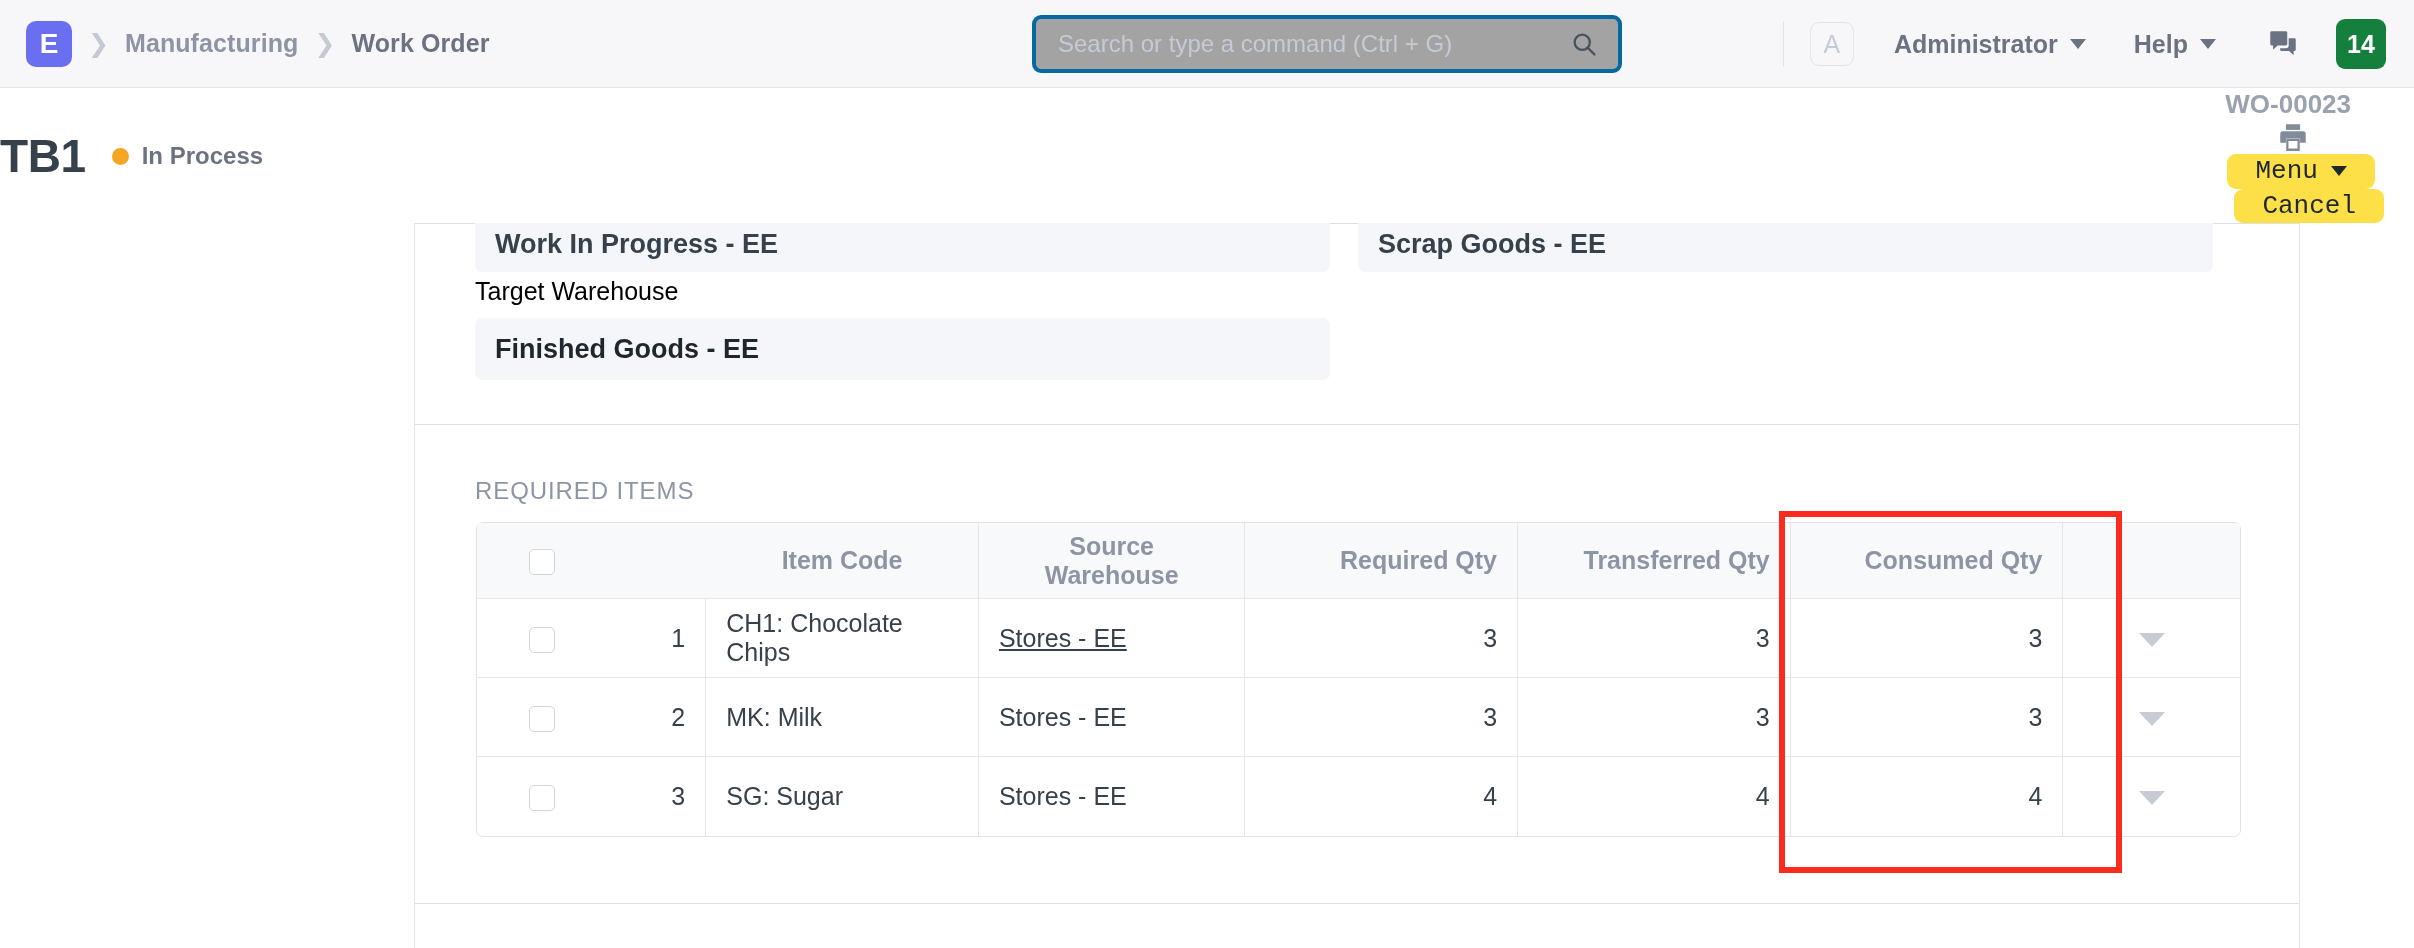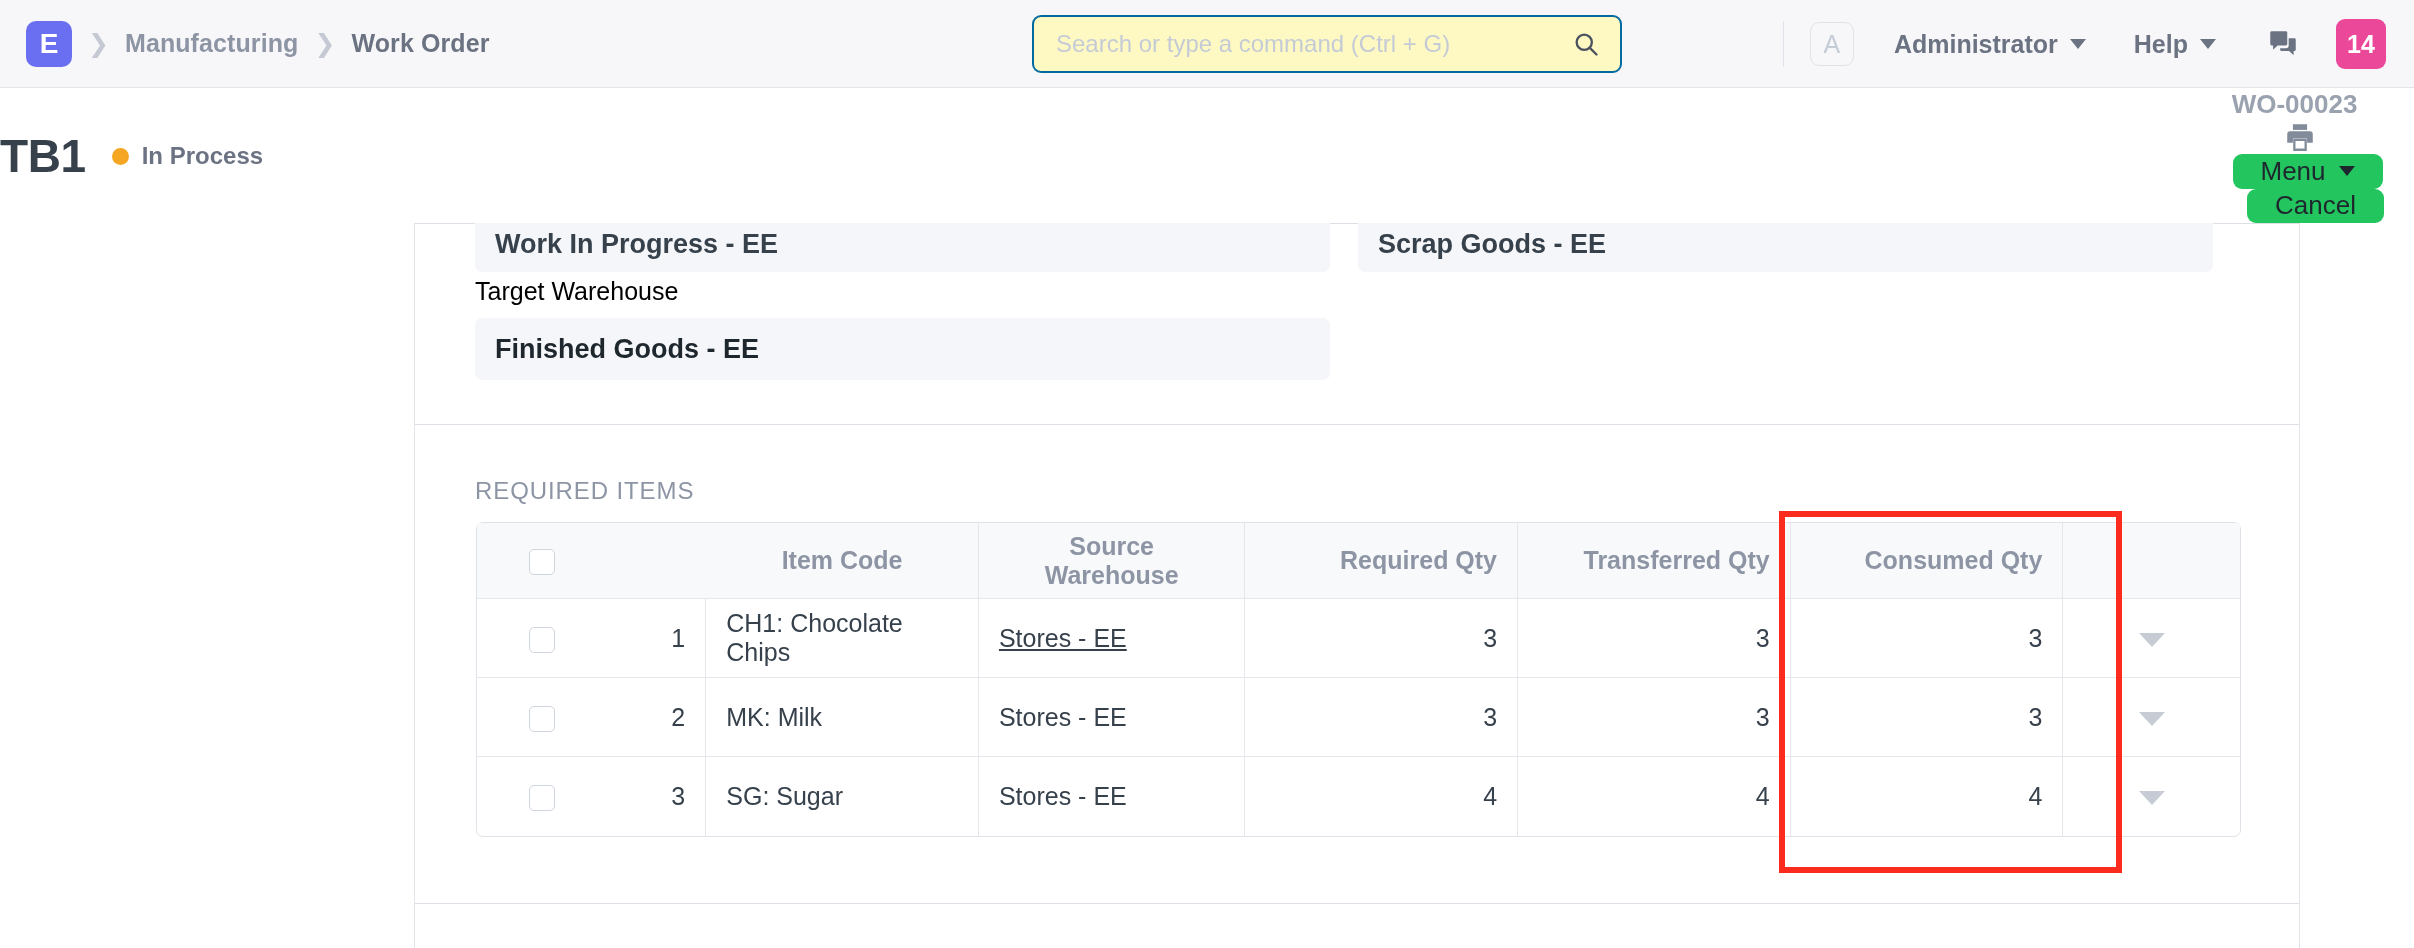--- a/index.html
+++ b/index.html
@@ -35,22 +35,22 @@
   }
   .crumb {
     font-size: 25px; font-weight: 700; color: #8d95a5;
     letter-spacing: .1px;
   }
   .crumb.current { color: #6b7383; }
 
   .nav-search {
     position: absolute; left: 1032px; top: 15px;
     width: 590px; height: 58px;
-    background: #fef9c3;
-    border: 2px solid #0369a1;
+    background: #a3a3a3;
+    border: 4px solid #0369a1;
     border-radius: 9px;
     display: flex; align-items: center;
   }
   .nav-search input {
     flex: 1; height: 100%;
     border: none; outline: none; background: transparent;
     font-family: "Liberation Sans", sans-serif;
     font-size: 24px; color: #36414c;
     padding: 0 18px 0 22px;
   }
@@ -78,21 +78,21 @@
   }
   .caret {
     width: 0; height: 0;
     border-left: 8px solid transparent; border-right: 8px solid transparent;
     border-top: 10px solid #6b7383;
   }
   .caret.dark { border-top-color: #1f272e; }
   .chat-ico { padding: 0 26px; display: flex; align-items: center; cursor: pointer; }
   .notif-badge {
     width: 50px; height: 50px; border-radius: 9px;
-    background: #ec4899; color: #ffffff;
+    background: #15803d; color: #ffffff;
     font-size: 25px; font-weight: 700;
     display: flex; align-items: center; justify-content: center;
     margin-left: 10px; cursor: pointer;
   }
 
   
   .page-head {
     position: absolute; top: 89px; left: 0;
     width: 2414px; height: 134px;
     background: #ffffff;
@@ -111,22 +111,22 @@
     display: flex; align-items: center; flex-direction: column;
   }
   .doc-id { font-size: 26px; font-weight: 700; color: #9aa2b0; margin-right: 26px; }
   .print-btn {
     width: 52px; height: 52px;
     display: flex; align-items: center; justify-content: center;
     cursor: pointer; margin-right: 16px;
   }
   .btn {
     height: 56px; border-radius: 9px;
-    background: #22c55e; border: none;
-    font-family: Liberation Sans, sans-serif;
+    background: #fde047; border: none;
+    font-family: Liberation Mono, monospace;
     font-size: 26px; color: #1f272e;
     display: flex; align-items: center; justify-content: center; gap: 13px;
     padding: 0 28px; cursor: pointer;
   }
   .btn + .btn { margin-left: 16px; }
 
   
   .content {
     position: absolute; top: 223px; left: 414px;
     width: 1886px; height: 725px;

